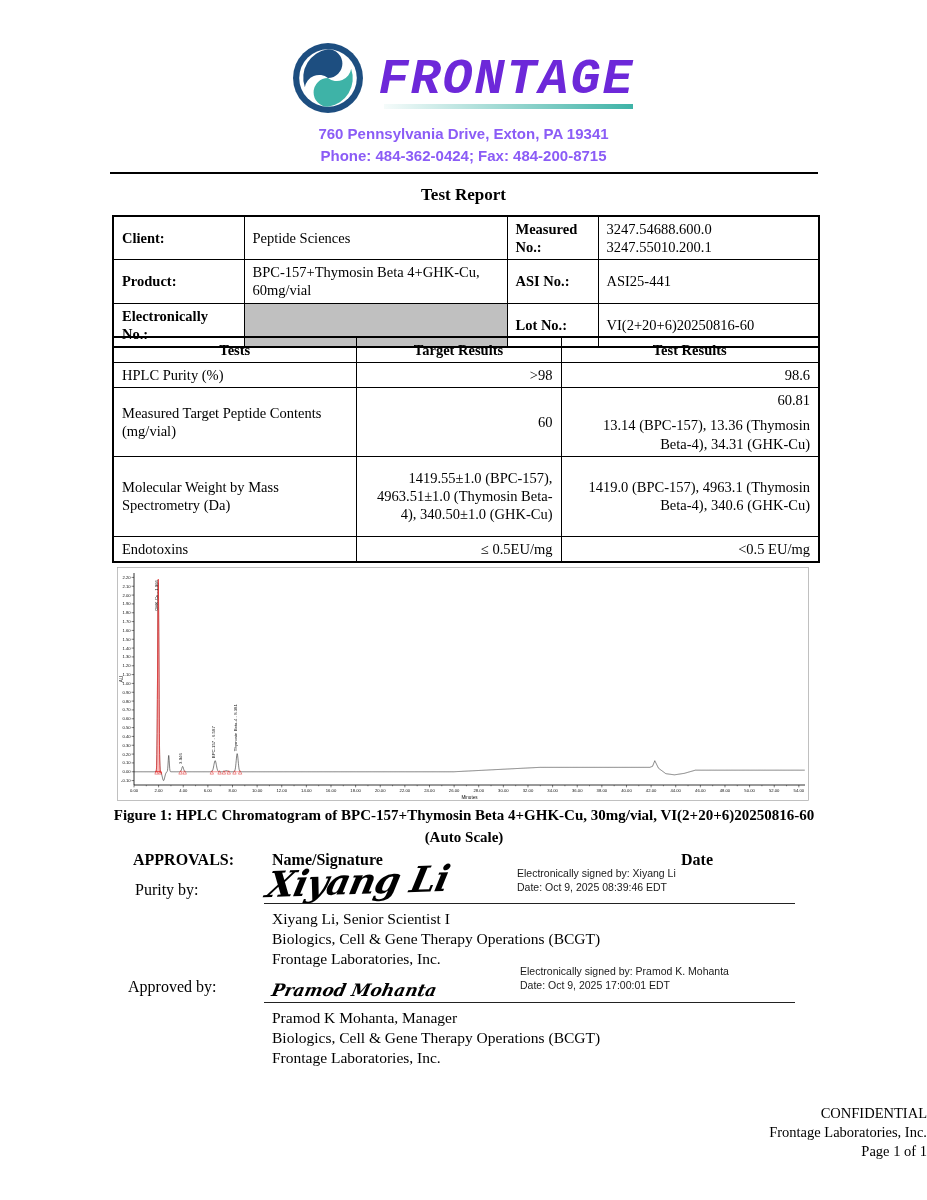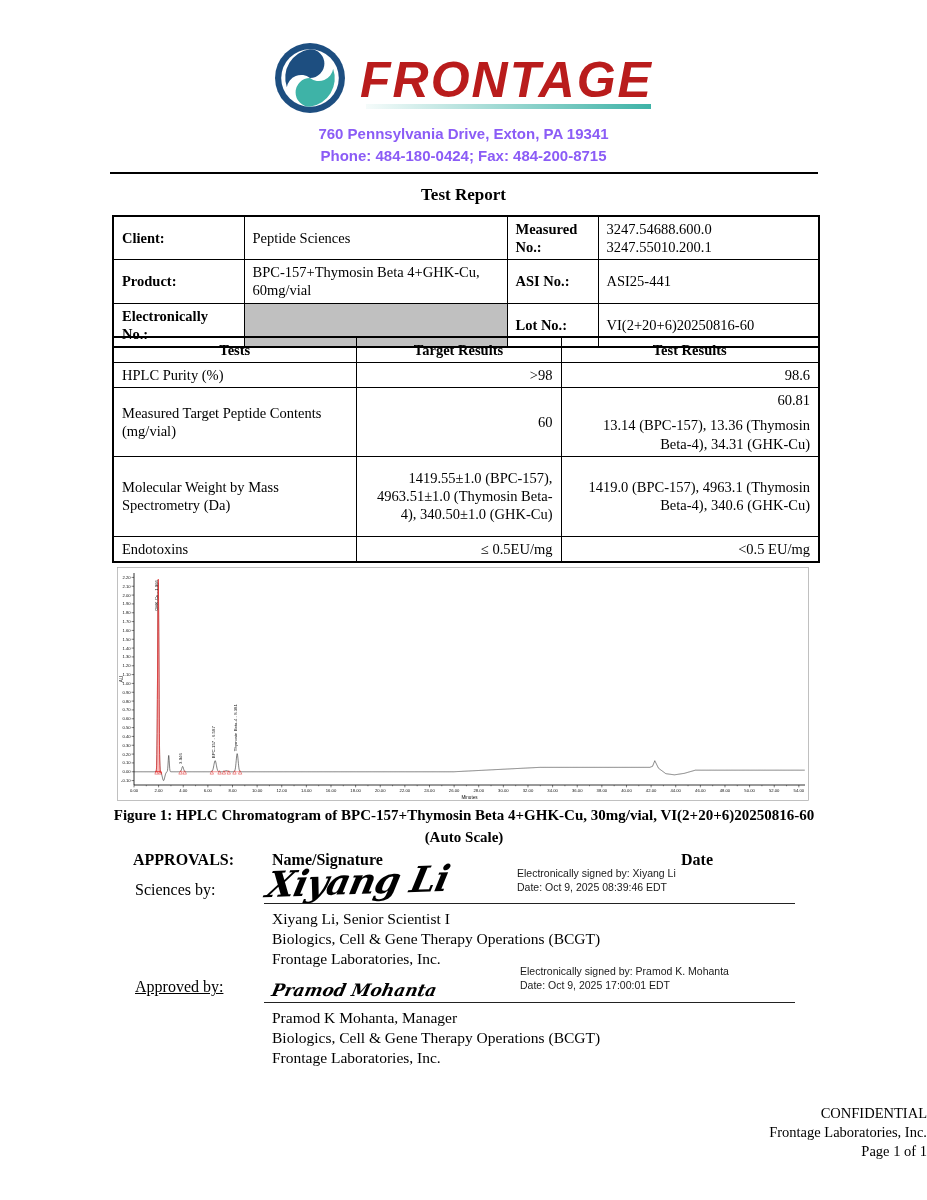--- a/index.html
+++ b/index.html
@@ -3,22 +3,22 @@
 <meta charset="utf-8">
 <style>
   html,body{margin:0;padding:0;background:#e8e8e8;}
   #page{position:relative;width:927px;height:1200px;background:#ffffff;margin:0 auto;
         font-family:"Liberation Serif",serif;color:#000;overflow:hidden;}
   .abs{position:absolute;}
 
   
   #logo-row{position:absolute;top:42px;left:0;right:0;display:flex;justify-content:center;align-items:center;gap:14px;}
   #brand-text-wrap{position:relative;display:inline-block;}
-  #brand-text{font-family:Liberation Sans, sans-serif;font-weight:bold;font-style:italic;
-              font-size:50px;letter-spacing:2px;color:#b91c1c;line-height:1;}
+  #brand-text{font-family:Liberation Mono, monospace;font-weight:bold;font-style:italic;
+              font-size:50px;letter-spacing:2px;color:#6d28d9;line-height:1;}
   #brand-underline{position:absolute;left:6px;right:2px;bottom:-4px;height:5px;
                    background:linear-gradient(to right,rgba(62,179,167,0.05),#3eb3a7);}
   .addr-line{font-family:"Liberation Sans",sans-serif;font-weight:bold;font-size:15px;color:#8b5cf6;
              text-align:center;line-height:1.45;}
   #addr-block{position:absolute;top:123px;left:0;right:0;}
   #header-rule{position:absolute;top:172px;left:110px;width:708px;border-top:2px solid #000;}
 
   
   #report-title{position:absolute;top:185px;left:0;right:0;text-align:center;
                 font-weight:bold;font-size:17px;}
@@ -69,21 +69,21 @@
         <path d="M 35 63 A 28 28 0 0 0 57.5 26 A 14 14 0 0 1 35 35 A 14 14 0 0 0 35 63 Z" fill="#3eb3a7"></path>
       </svg>
     </span>
     <span id="brand-text-wrap">
       <span id="brand-text">FRONTAGE</span>
       <span id="brand-underline"></span>
     </span>
   </div>
   <div id="addr-block">
     <div class="addr-line">760 Pennsylvania Drive, Exton, PA 19341</div>
-    <div class="addr-line">Phone: 484-180-0424; Fax: 484-200-8715</div>
+    <div class="addr-line">Phone: 484-362-0424; Fax: 484-200-8715</div>
   </div>
   <div id="header-rule"></div>
 
   <div id="report-title">Test Report</div>
 
   <table class="doc" id="info-table">
     <colgroup>
         <col style="width:131px">
         <col style="width:263px">
         <col style="width:91px">
@@ -312,38 +312,38 @@
         <text x="97.53559633027524" y="191.20833333333334" text-anchor="start" font-size="4.3" fill="#222" transform="rotate(-90 97.53559633027524 191.20833333333334)">BPC-157 - 6.587</text>
         <text x="119.57394495412845" y="184.14166666666668" text-anchor="start" font-size="4.3" fill="#222" transform="rotate(-90 119.57394495412845 184.14166666666668)">Thymosin Beta-4 - 8.381</text>
       </svg>
   </div>
   <div id="figure-caption">Figure 1: HPLC Chromatogram of BPC-157+Thymosin Beta 4+GHK-Cu, 30mg/vial, VI(2+20+6)20250816-60 (Auto Scale)</div>
 
   <div class="abs h-bold" style="top:851px;left:133px;">APPROVALS:</div>
   <div class="abs h-bold" style="top:851px;left:272px;">Name/Signature</div>
   <div class="abs h-bold" style="top:851px;left:681px;">Date</div>
 
-  <div class="abs" style="top:881px;left:135px;font-size:16px;">Sciences by:</div>
+  <div class="abs" style="top:881px;left:135px;font-size:16px;">Purity by:</div>
   <div class="abs sig-script" id="sig-written" style="top:860px;left:268px;">Xiyang Li</div>
   <div class="abs esign" style="top:866px;left:517px;">
     <div>Electronically signed by: Xiyang Li</div>
     <div>Date: Oct 9, 2025 08:39:46 EDT</div>
   </div>
   <div class="abs sig-line" style="top:903px;left:264px;width:531px;"></div>
   <div class="abs body-text" style="top:909px;left:272px;">
     <div>Xiyang Li, Senior Scientist I</div>
     <div>Biologics, Cell &amp; Gene Therapy Operations (BCGT)</div>
     <div>Frontage Laboratories, Inc.</div>
   </div>
 
   <div class="abs esign" style="top:964px;left:520px;">
     <div>Electronically signed by: Pramod K. Mohanta</div>
     <div>Date: Oct 9, 2025 17:00:01 EDT</div>
   </div>
-  <div class="abs" style="top:978px;left:135px;font-size:16px;text-decoration:underline;">Approved by:</div>
+  <div class="abs" style="top:978px;left:128px;font-size:16px;">Approved by:</div>
   <div class="abs sig-script" id="sig-approved" style="top:980px;left:272px;">Pramod Mohanta</div>
   <div class="abs sig-line" style="top:1002px;left:264px;width:531px;"></div>
   <div class="abs body-text" style="top:1008px;left:272px;">
     <div>Pramod K Mohanta, Manager</div>
     <div>Biologics, Cell &amp; Gene Therapy Operations (BCGT)</div>
     <div>Frontage Laboratories, Inc.</div>
   </div>
 
   <div id="page-footer">
     <div>CONFIDENTIAL</div>

